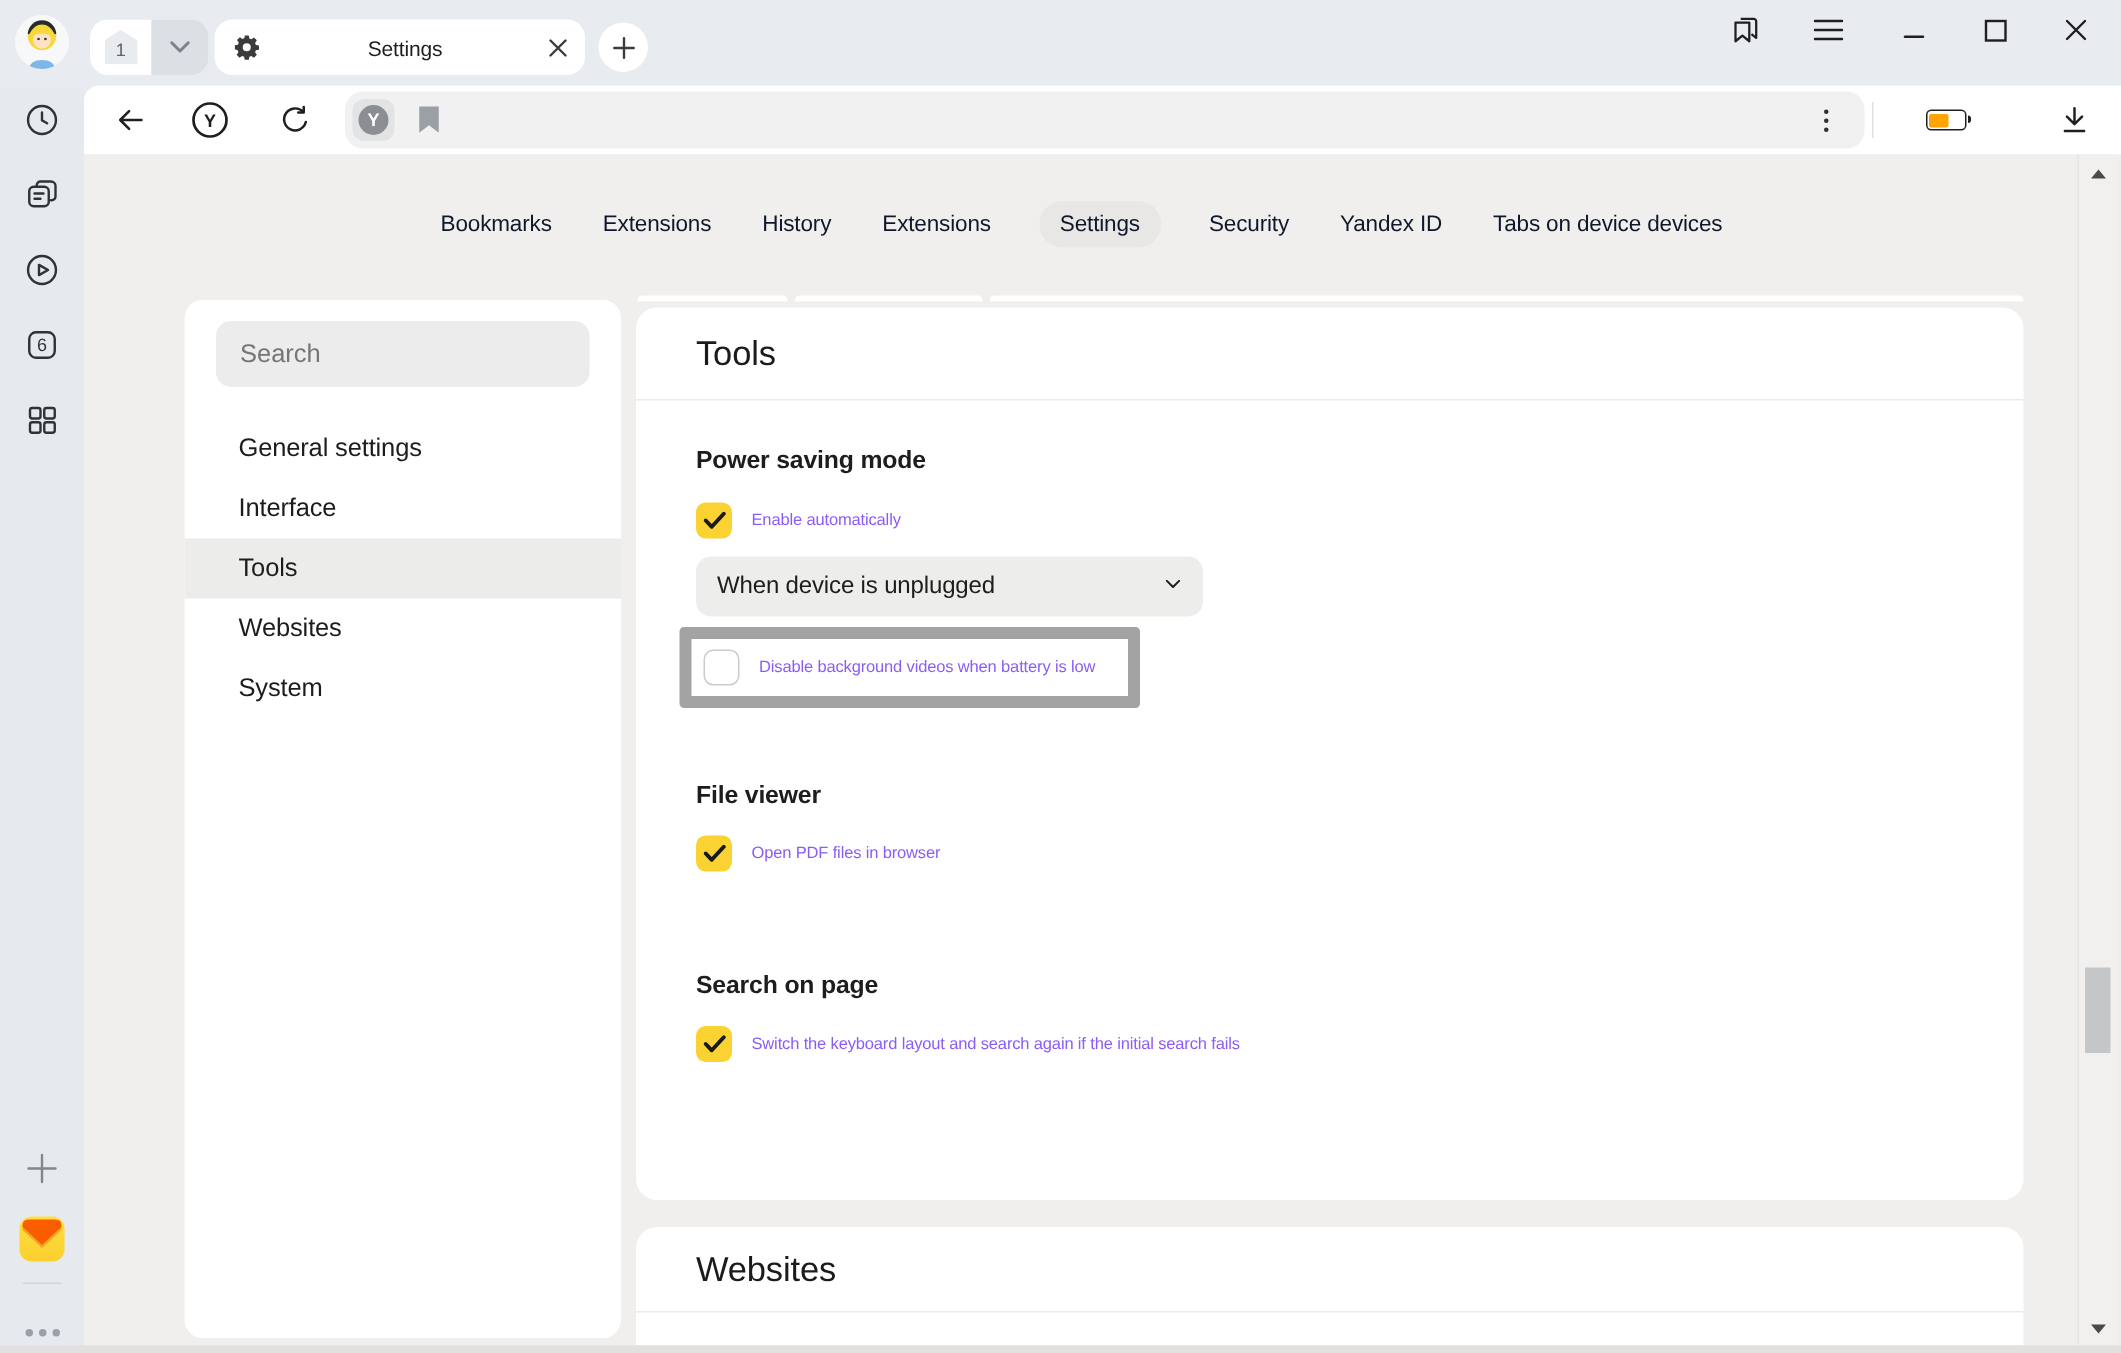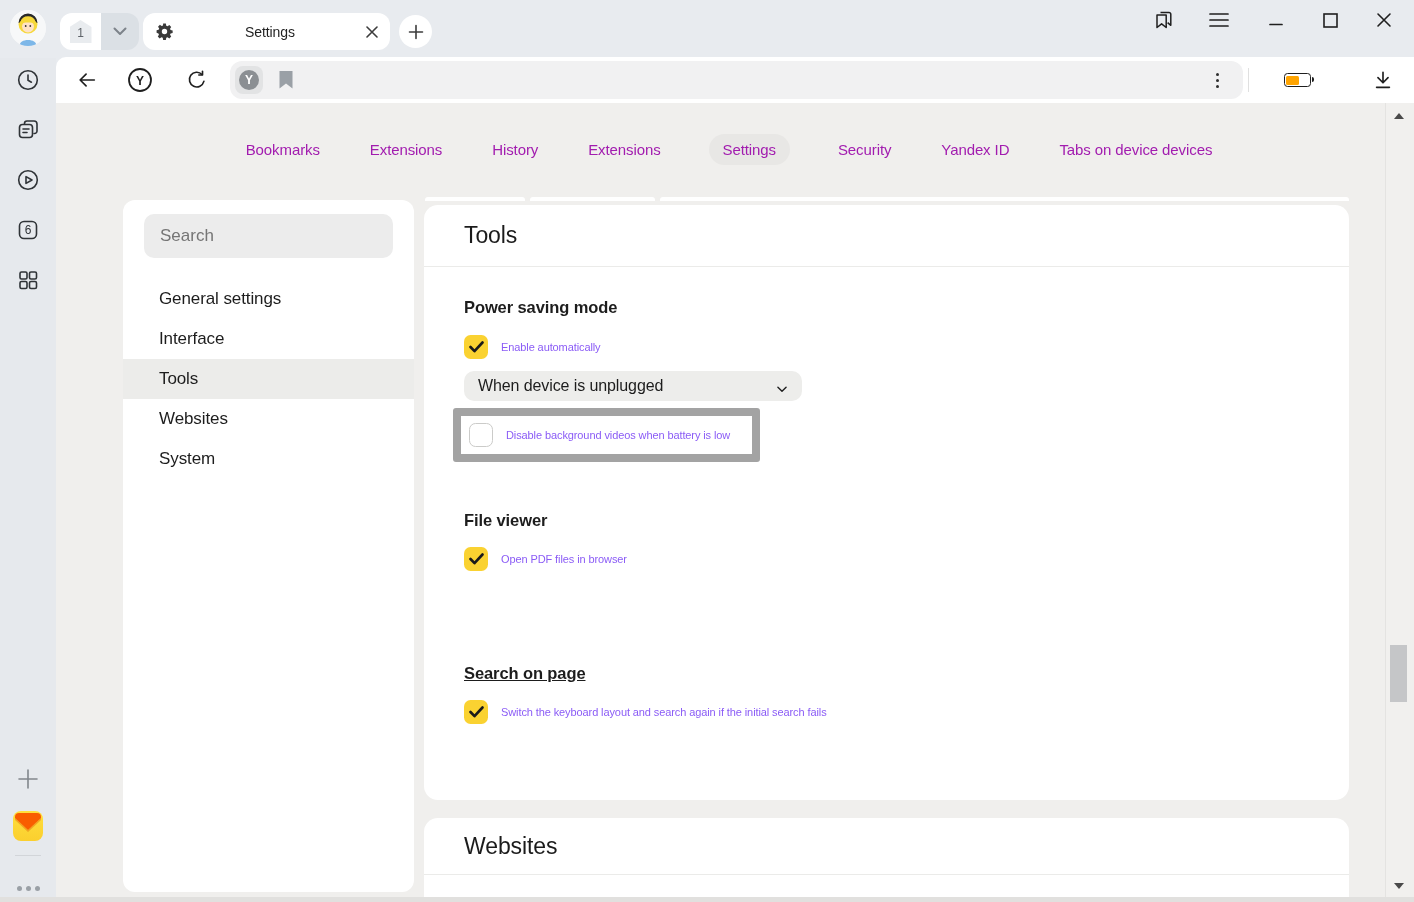--- a/index.html
+++ b/index.html
@@ -45,21 +45,21 @@
   .rail{position:absolute;left:0;top:58px;width:56px;bottom:0;background:#e6e9ed;}
   .rail .ric{position:absolute;left:0;width:56px;height:36px;display:flex;align-items:center;justify-content:center;cursor:pointer;}
   .rail .divline{position:absolute;left:15px;width:26px;height:1px;background:#d2d5d9;}
   .dots3{display:flex;gap:4px;}
   .dots3 i{width:5px;height:5px;border-radius:50%;background:#9aa0a6;}
   .mailic{width:30px;height:30px;border-radius:8px;background:linear-gradient(180deg,#ffdf3d,#fbcf2e);position:relative;overflow:hidden;}
 
   
   .content{position:absolute;left:56px;top:103px;right:0;bottom:5px;background:#f0efed;overflow:hidden;}
   .navrow{position:absolute;left:0;top:31px;width:1330px;display:flex;justify-content:center;align-items:center;gap:30px;}
-  .navitem{font-size:15px;color:#a21caf;padding:7px 2px;cursor:pointer;white-space:nowrap;margin-left:16px;}
+  .navitem{font-size:15px;color:#0f172a;padding:7px 2px;cursor:pointer;white-space:nowrap;}
   .navitem.active{background:#e8e7e5;border-radius:17px;padding:7px 14px;}
 
   .peek{position:absolute;top:94px;height:4px;background:#fff;border-radius:3px 3px 0 0;}
 
   .sidecard{position:absolute;left:67px;top:97px;width:291px;height:692px;background:#fff;border-radius:12px;}
   .searchbox{margin:14px 21px 0;height:44px;background:#ececec;border-radius:10px;border:none;width:249px;
              padding:0 16px;font-size:17px;color:#1d1d1d;outline:none;}
   .searchbox::placeholder{color:#757575;}
   .sideitems{margin-top:21px;}
   .sideitem{height:40px;display:flex;align-items:center;padding-left:36px;font-size:17px;cursor:pointer;}
@@ -68,27 +68,27 @@
   .maincard{position:absolute;left:368px;top:102px;width:925px;height:595px;background:#fff;border-radius:14px;overflow:hidden;}
   .cardhead{height:62px;display:flex;align-items:center;padding:0 40px;border-bottom:1px solid #ebebe9;
             font-size:23px;color:#1b1b1b;}
   .cardbody{padding:0 40px;}
   .sechead{font-size:16.5px;font-weight:700;margin-top:28px;line-height:24px;}
   .chkrow{display:flex;align-items:center;gap:13px;height:24px;margin-top:16px;cursor:pointer;}
   .cbx{width:24px;height:24px;border-radius:6.5px;flex:0 0 auto;display:flex;align-items:center;justify-content:center;}
   .cbx.on{background:#fad231;}
   .cbx.off{background:#fff;border:1.5px solid #cbcbc9;}
   .chklabel{font-size:11px;color:#8b5cf6;}
-  .dropdown{position:relative;margin-top:12px;width:338px;height:30px;background:#ededeb;border-radius:10px;
+  .dropdown{position:relative;margin-top:12px;width:338px;height:40px;background:#ededeb;border-radius:10px;
             display:flex;align-items:center;padding:0 36px 0 14px;font-size:16px;cursor:pointer;}
   .dropdown svg{position:absolute;right:13px;top:11px;}
   .hlbox{display:inline-flex;align-items:center;gap:13px;border:8px solid #a3a3a3;border-radius:3px;
          margin:7px 0 0 -11px;padding:7px 22px 7px 8px;cursor:pointer;}
   .gap-file{margin-top:46px;}
-  .gap-search{margin-top:90px;text-decoration:underline;}
+  .gap-search{margin-top:64px;}
   .row15{margin-top:15px;}
 
   .webcard{position:absolute;left:368px;top:715px;width:925px;height:79px;background:#fff;border-radius:14px 14px 0 0;overflow:hidden;}
   .webcard .cardhead{height:57px;}
 
   
   .sbar{position:absolute;right:4px;top:0;bottom:0;width:25px;background:#f1f0ee;border-left:1px solid #e4e3e1;}
   .sarrow{position:absolute;left:8px;width:0;height:0;border-left:5px solid transparent;border-right:5px solid transparent;cursor:pointer;}
   .sarrow.up{top:10px;border-bottom:6px solid #4a4a4a;}
   .sarrow.down{bottom:8px;border-top:6px solid #4a4a4a;}

